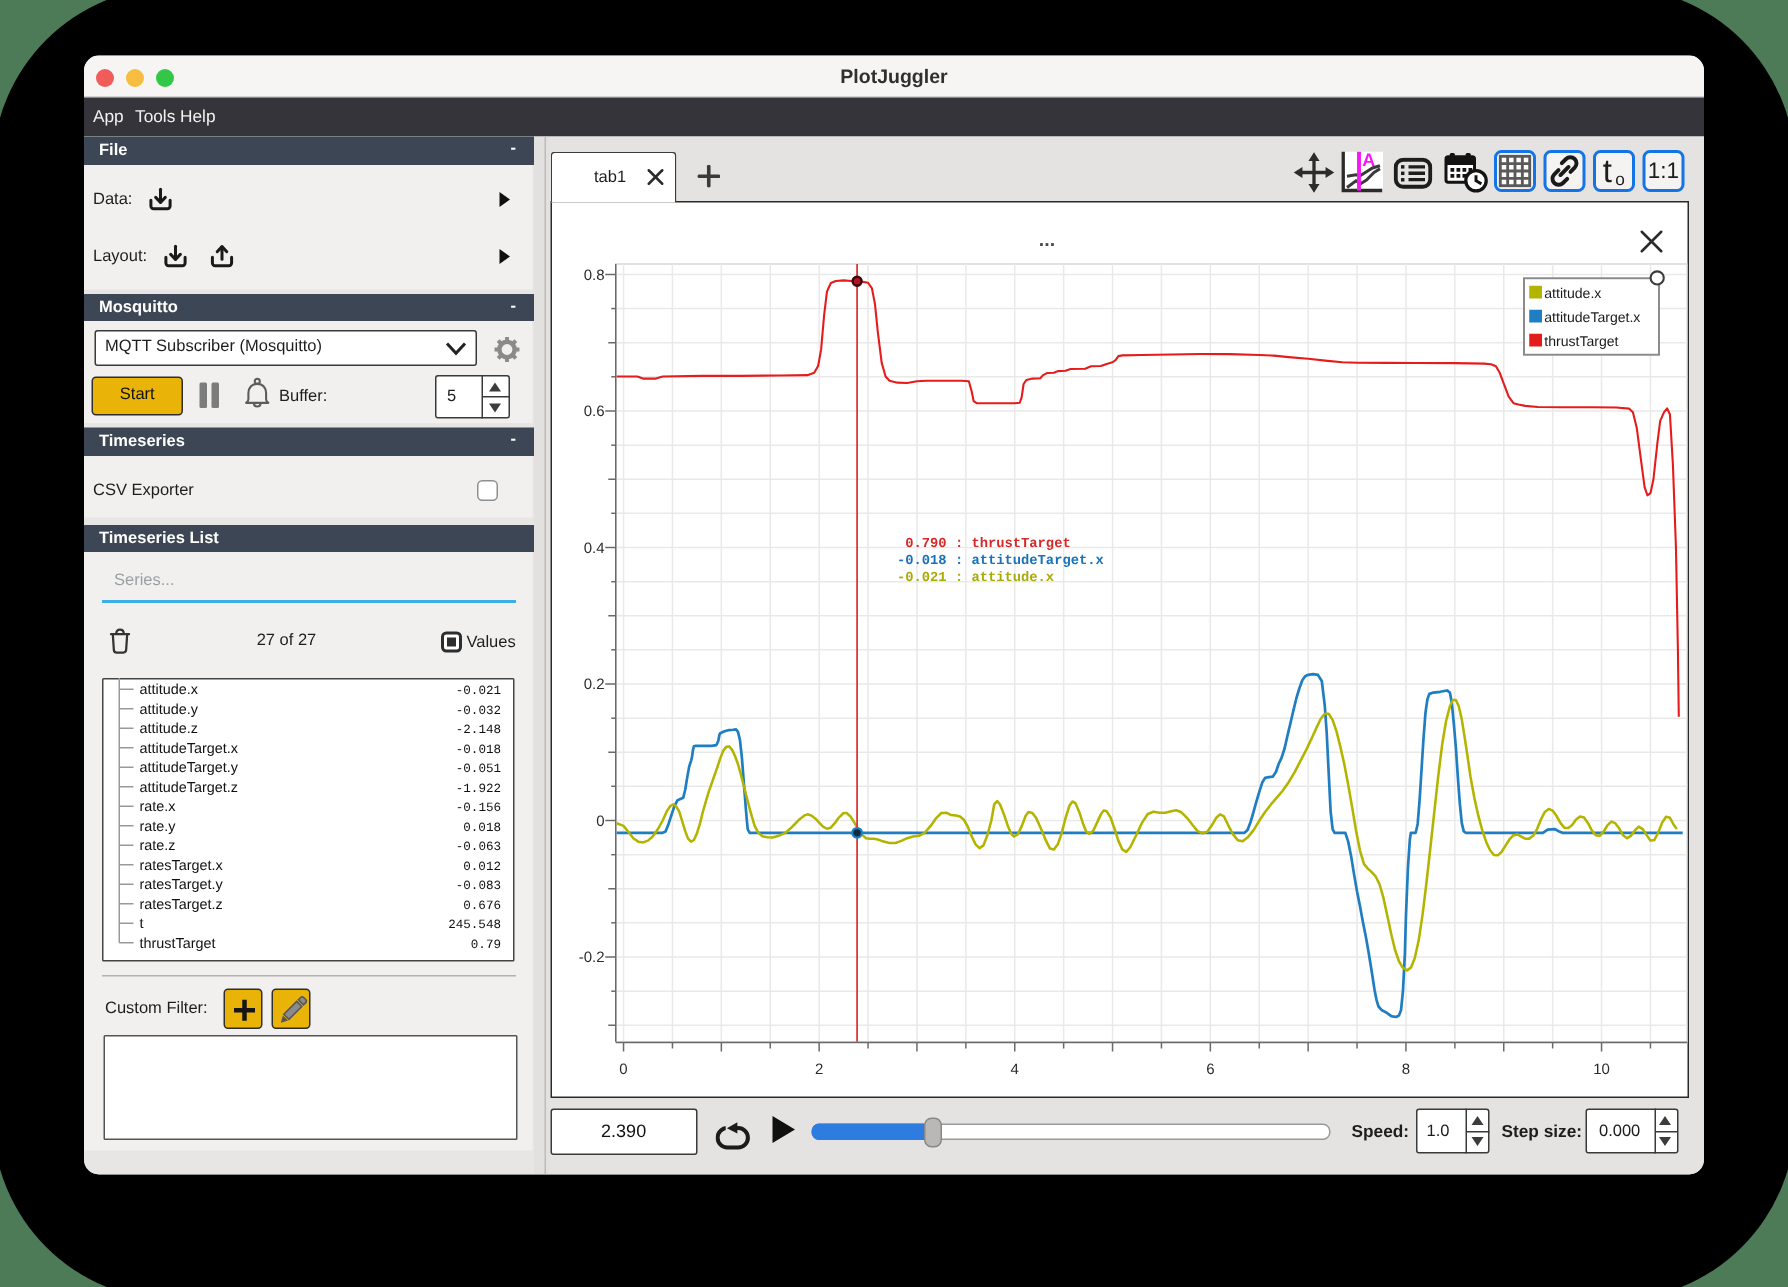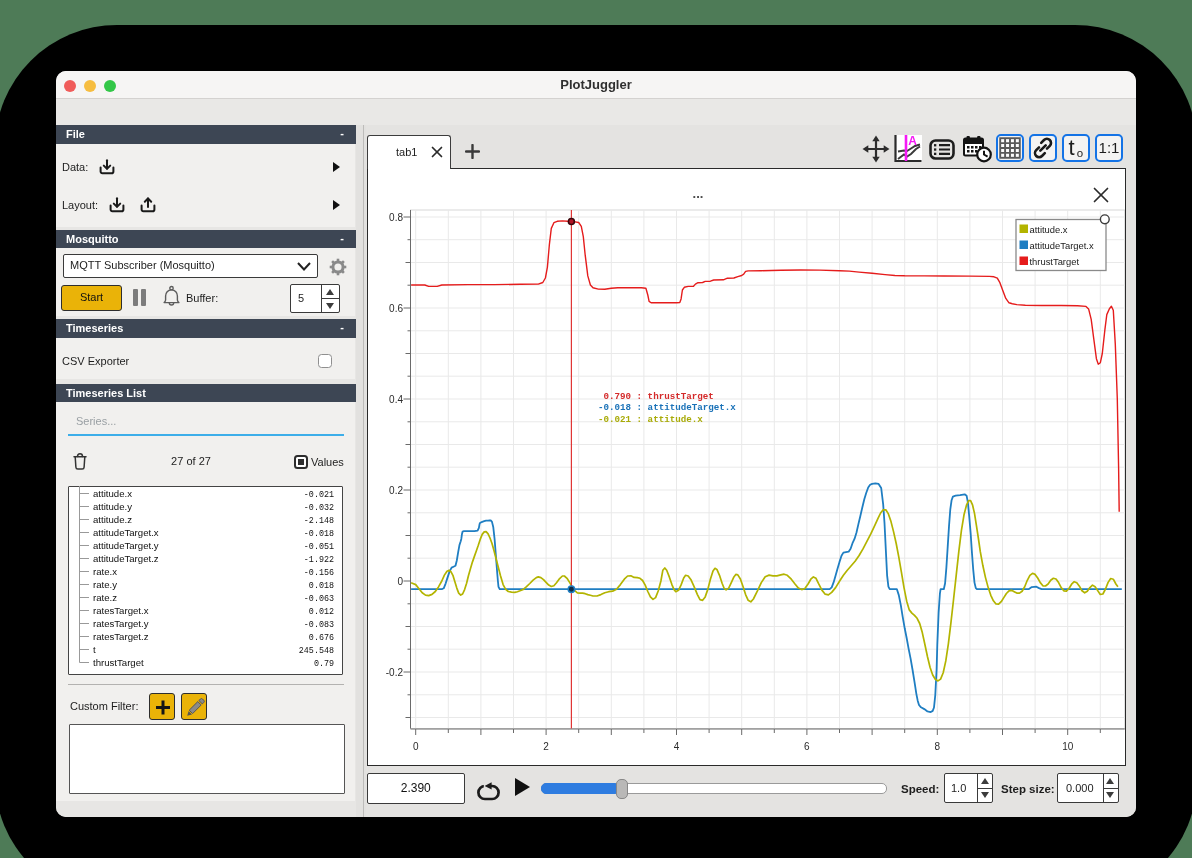--- a/index.html
+++ b/index.html
@@ -1,17 +1,17 @@
 <!DOCTYPE html>
 <html><head><meta charset="utf-8"><title>PlotJuggler</title>
 <style>
 * { margin:0; padding:0; box-sizing:border-box; }
 html,body { width:1192px; height:858px; overflow:hidden; }
 body { background:#4e7b57; font-family:"Liberation Sans",sans-serif; }
-#stage { position:relative; width:1192px; height:675px;margin-top:34px; }
+#stage { position:relative; width:1192px; height:675px; }
 #shadow { position:absolute; left:-5px; top:-9px; width:1202px; height:876px; background:#000; border-radius:122px; }
 #win { position:absolute; left:56px; top:37px; width:1080px; height:746px; background:#e9e8e6; border-radius:10px; overflow:hidden; }
 .abs { position:absolute; }
 #titlebar { position:absolute; left:0; top:0; width:1080px; height:28px; background:#f6f5f4; border-bottom:1px solid #d4d2d0; }
 .tl { position:absolute; top:8.5px; width:12px; height:12px; border-radius:50%; }
 #title { position:absolute; top:6px; left:0; width:1080px; text-align:center; font-size:13px; font-weight:bold; color:#2f2f2f; }
 #menubar { position:absolute; left:0; top:28px; width:1080px; height:26px; background:#35343a; color:#f2f2f2; font-size:11.5px; }
 #menubar span { position:absolute; top:7px; }
 .hdr { position:absolute; left:0; width:300px; height:18px; background:#3d4654; color:#fff; font-size:11px; font-weight:bold; }
 .hdr .t { position:absolute; left:10px; top:3px; }
@@ -32,20 +32,25 @@
 <div id="stage">
   <div id="shadow"></div>
   <div id="win">
 
     <div id="titlebar">
       <div class="tl" style="left:8px;background:#f05c5a;"></div>
       <div class="tl" style="left:28px;background:#f6bd40;"></div>
       <div class="tl" style="left:48px;background:#33c748;"></div>
       <div id="title">PlotJuggler</div>
     </div>
+    <div id="menubar">
+        <span style="left:6px;">App</span>
+        <span style="left:34px;">Tools</span>
+        <span style="left:64px;">Help</span>
+      </div>
 <div class="abs" style="left:0;top:54px;width:300px;height:692px;background:#e7e6e4;"></div>
       <div class="abs" style="left:300px;top:54px;width:10px;height:692px;background:#e2e1df;"></div>
       <div class="abs" style="left:307px;top:54px;width:1px;height:692px;background:#bdbcba;"></div>
       <div class="hdr" style="top:54px;height:19px;">
         <span class="t">File</span>
         <span class="m">-</span>
       </div>
       <div class="sect" style="top:73px;height:83px;"></div>
       <div class="lbl" style="left:6px;top:89.5px;">Data:</div>
       <div class="abs" style="left:42px;top:87px;">

